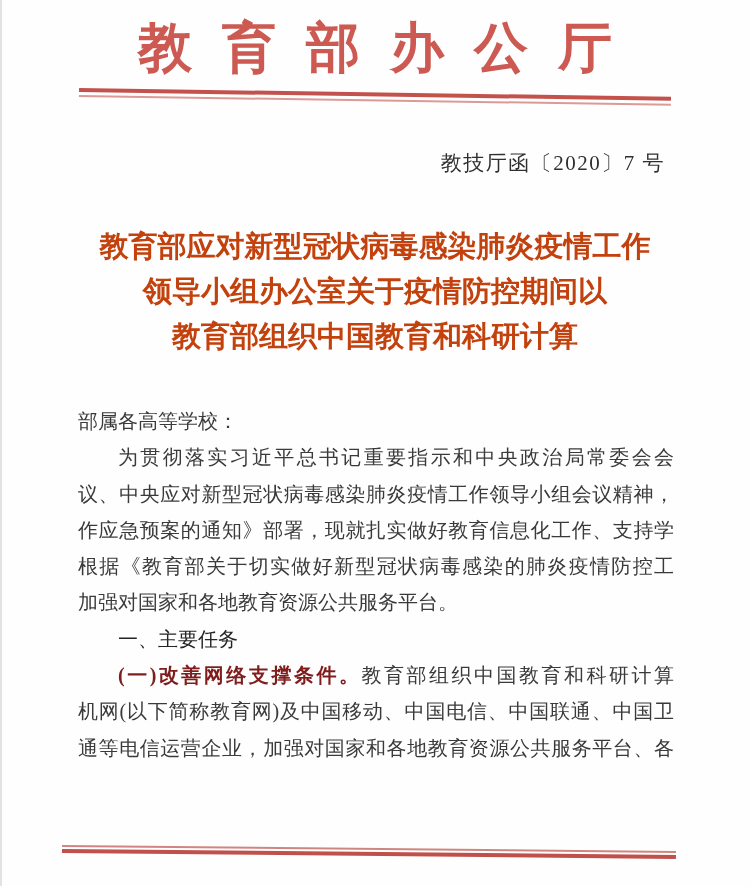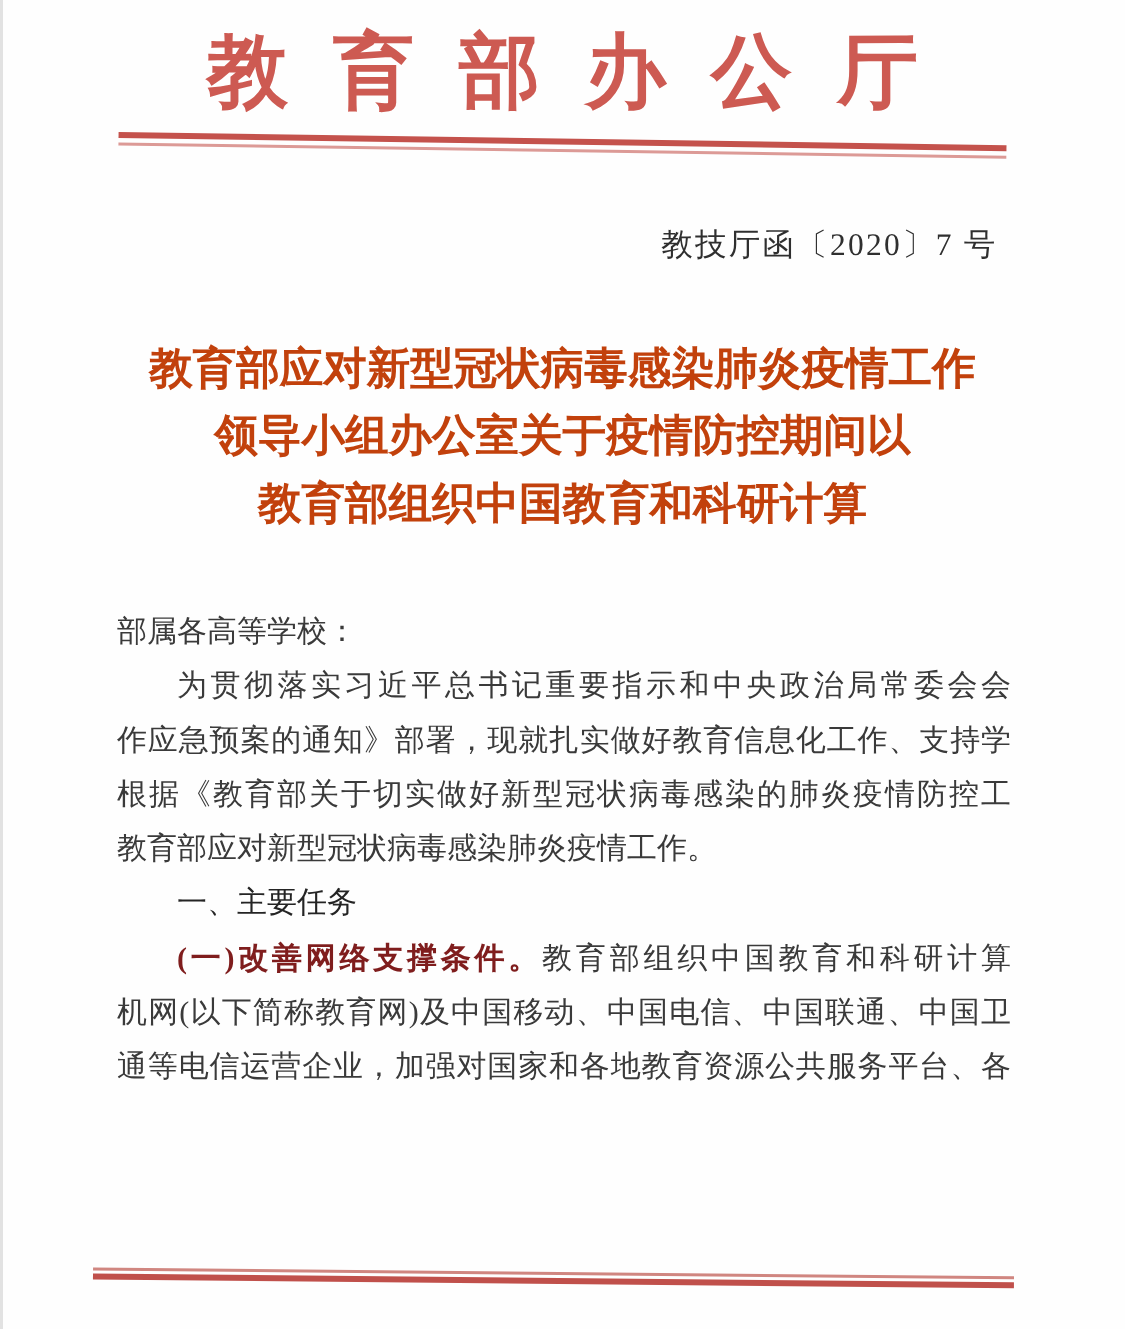--- a/index.html
+++ b/index.html
@@ -105,23 +105,24 @@
 
   <div class="title" id="title">
       <div class="title-line">教育部应对新型冠状病毒感染肺炎疫情工作</div>
       <div class="title-line">领导小组办公室关于疫情防控期间以</div>
       <div class="title-line">教育部组织中国教育和科研计算</div>
     </div>
 
   <div class="doc-body" id="doc-body">
       <div class="body-line">部属各高等学校：</div>
       <div class="body-line fill indent">为贯彻落实习近平总书记重要指示和中央政治局常委会会</div>
+      <div class="body-line fill">议、中央应对新型冠状病毒感染肺炎疫情工作领导小组会议精神，</div>
       <div class="body-line fill">作应急预案的通知》部署，现就扎实做好教育信息化工作、支持学</div>
       <div class="body-line fill">根据《教育部关于切实做好新型冠状病毒感染的肺炎疫情防控工</div>
-      <div class="body-line">教育部应对新型冠状病毒感染肺炎疫情工作。</div>
+      <div class="body-line">加强对国家和各地教育资源公共服务平台。</div>
       <div class="body-line indent bold">一、主要任务</div>
       <div class="body-line fill indent"><span class="lead">(一)改善网络支撑条件。</span>教育部组织中国教育和科研计算</div>
       <div class="body-line fill">机网(以下简称教育网)及中国移动、中国电信、中国联通、中国卫</div>
       <div class="body-line fill">通等电信运营企业，加强对国家和各地教育资源公共服务平台、各</div>
     </div>
 
   <div class="rule-bottom">
     <div class="thin" style="background: rgb(208, 134, 128);"></div>
     <div class="gap"></div>
     <div class="thick" style="background: rgb(192, 80, 75);"></div>

